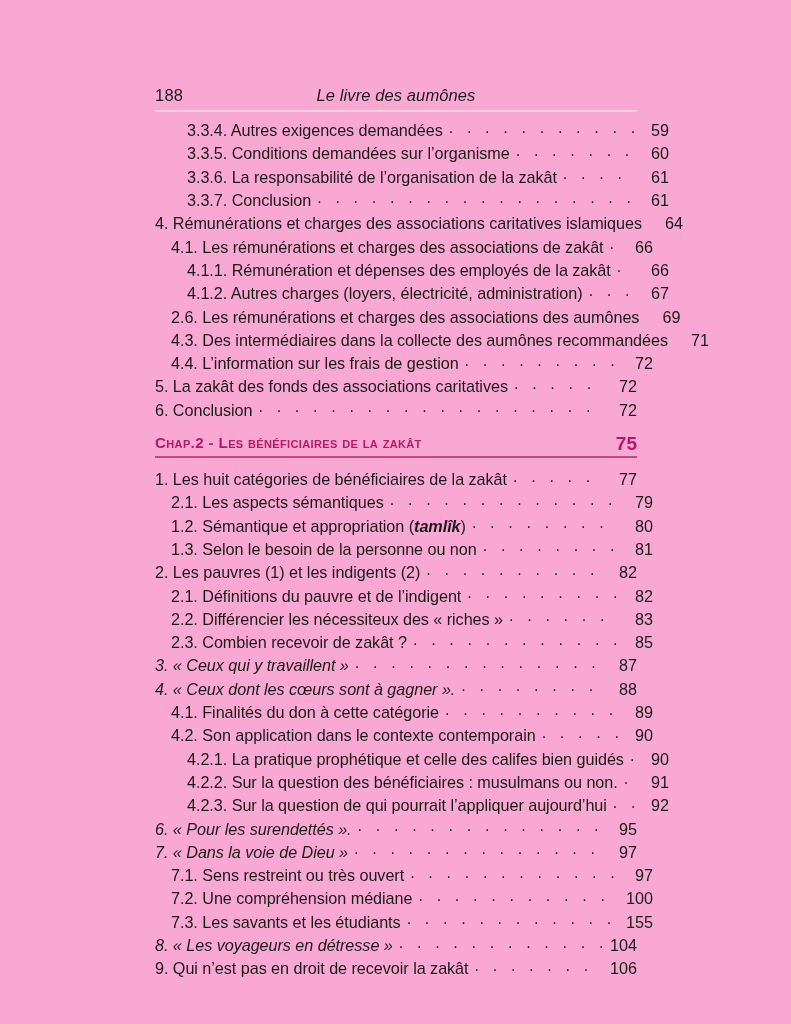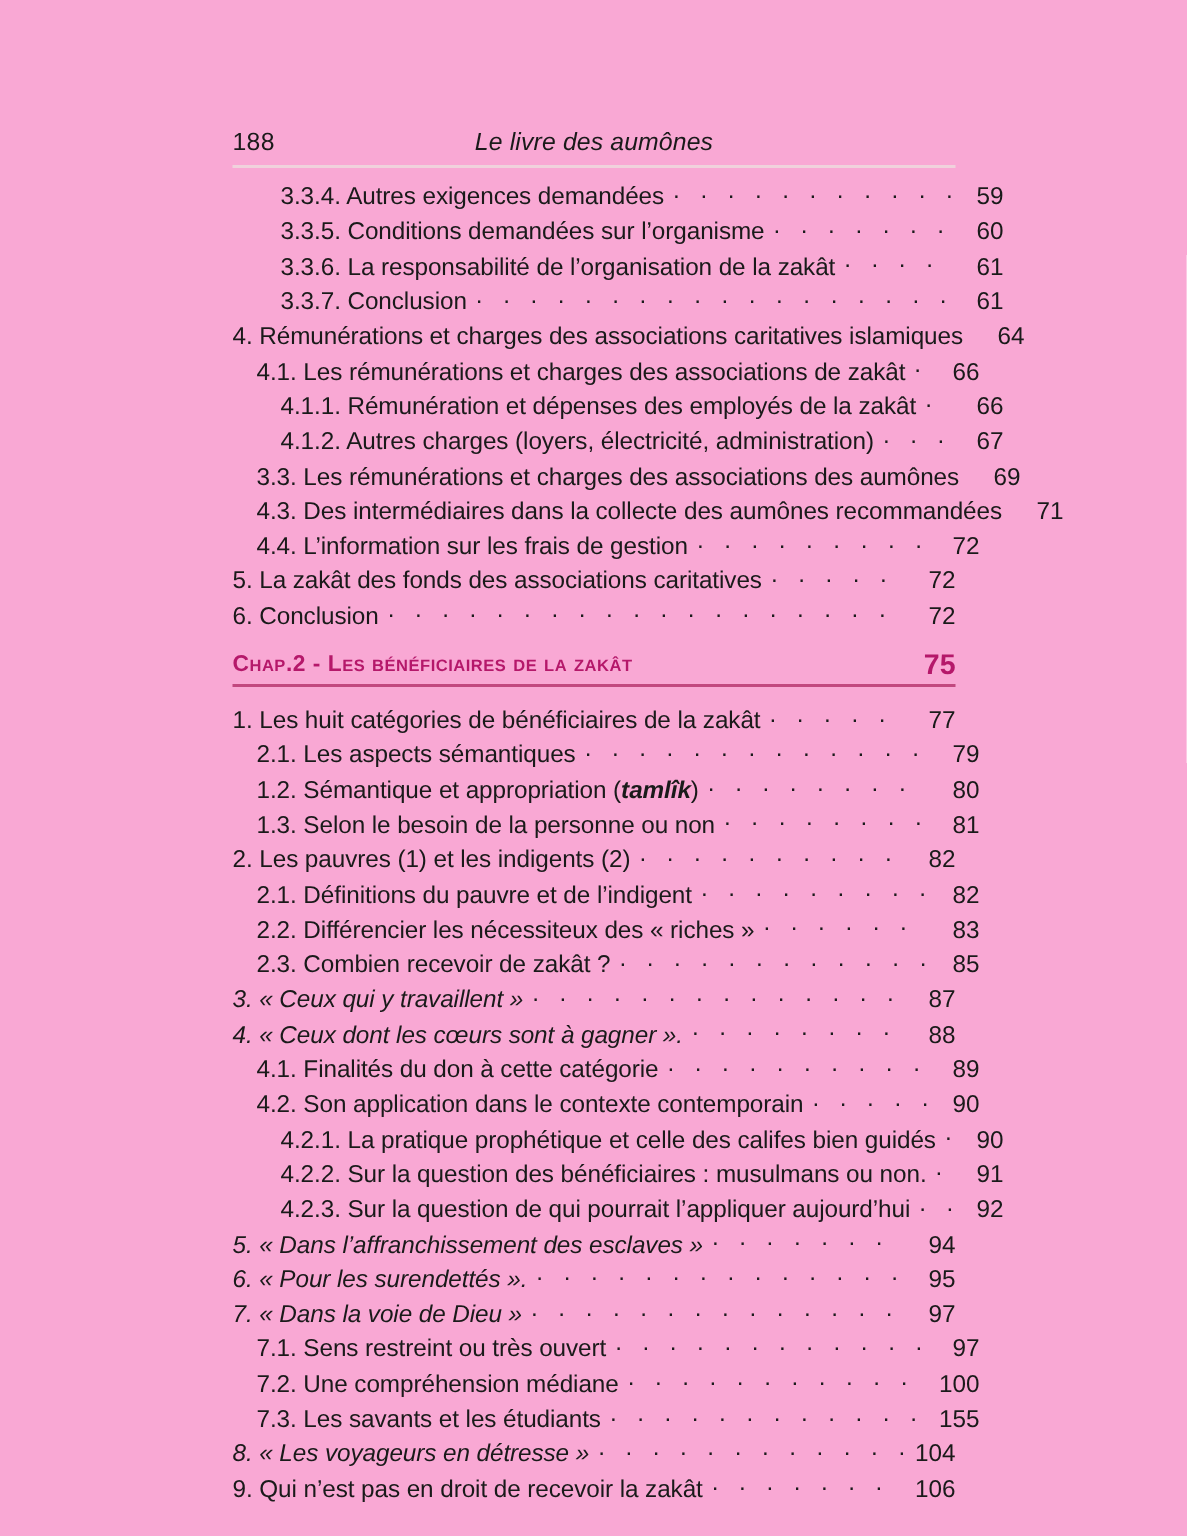--- a/index.html
+++ b/index.html
@@ -207,21 +207,21 @@
           <span class="label">4.1.1. Rémunération et dépenses des employés de la zakât</span>
           <span class="leader"></span>
           <span class="pagenum">66</span>
         </div>
         <div class="toc-row lvl3">
           <span class="label">4.1.2. Autres charges (loyers, électricité, administration)</span>
           <span class="leader"></span>
           <span class="pagenum">67</span>
         </div>
         <div class="toc-row lvl2">
-          <span class="label">3.3. Les rémunérations et charges des associations des aumônes</span>
+          <span class="label">2.6. Les rémunérations et charges des associations des aumônes</span>
           <span class="leader"></span>
           <span class="pagenum">69</span>
         </div>
         <div class="toc-row lvl2 nodots">
           <span class="label">4.3. Des intermédiaires dans la collecte des aumônes recommandées</span>
           <span class="leader"></span>
           <span class="pagenum">71</span>
         </div>
         <div class="toc-row lvl2">
           <span class="label">4.4. L’information sur les frais de gestion</span>
@@ -316,25 +316,20 @@
           <span class="label">4.2.2. Sur la question des bénéficiaires : musulmans ou non.</span>
           <span class="leader"></span>
           <span class="pagenum">91</span>
         </div>
         <div class="toc-row lvl3">
           <span class="label">4.2.3. Sur la question de qui pourrait l’appliquer aujourd’hui</span>
           <span class="leader"></span>
           <span class="pagenum">92</span>
         </div>
         <div class="toc-row lvl1">
-          <span class="label ital">5. « Dans l’affranchissement des esclaves »</span>
-          <span class="leader"></span>
-          <span class="pagenum">94</span>
-        </div>
-        <div class="toc-row lvl1">
           <span class="label ital">6. « Pour les surendettés ».</span>
           <span class="leader"></span>
           <span class="pagenum">95</span>
         </div>
         <div class="toc-row lvl1">
           <span class="label ital">7. « Dans la voie de Dieu »</span>
           <span class="leader"></span>
           <span class="pagenum">97</span>
         </div>
         <div class="toc-row lvl2">

